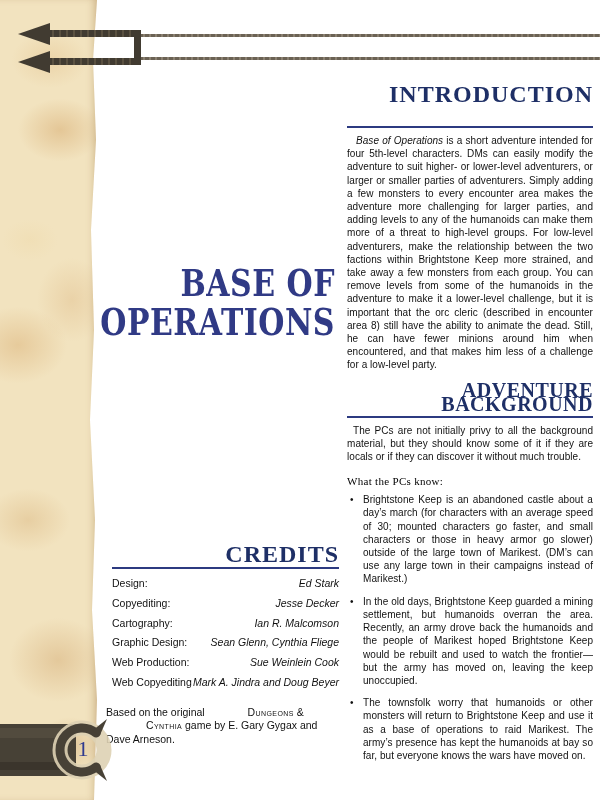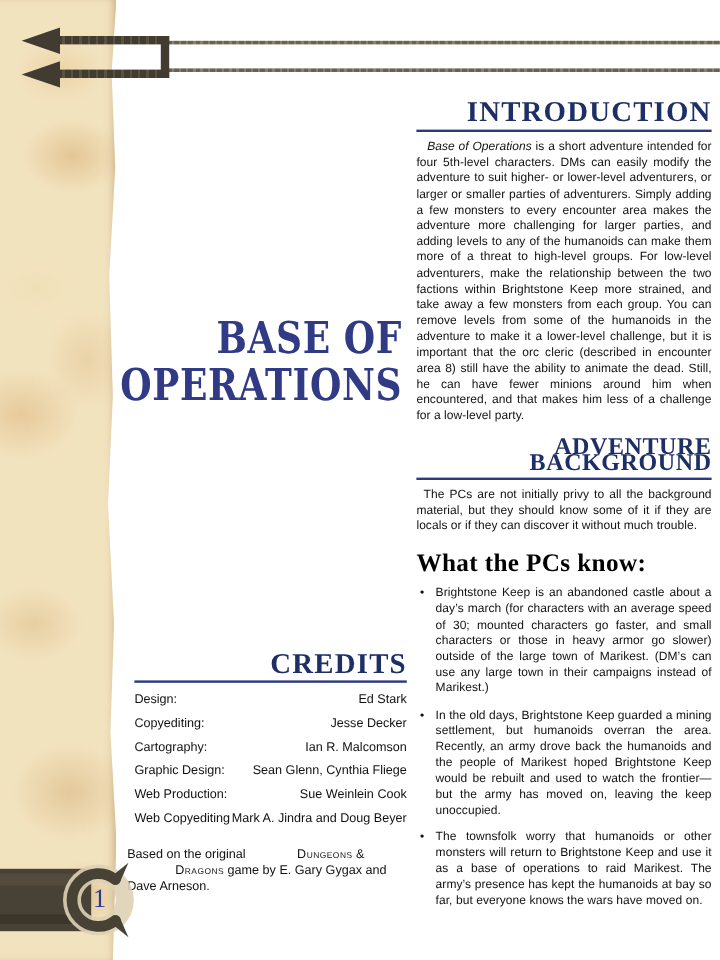--- a/index.html
+++ b/index.html
@@ -47,36 +47,36 @@
     position:absolute;left:88px;top:264px;width:247px;
     text-align:right;
     font-family:"DejaVu Serif",serif;font-weight:700;
     font-size:30px;line-height:32px;color:#303a85;
     transform:scaleY(1.22);transform-origin:top right;
     letter-spacing:.5px;
   }
   
   .col-right{position:absolute;left:347px;top:83px;width:246px;}
   .h-serif{font-family:"Liberation Serif",serif;color:#1e2f66;text-align:right;letter-spacing:1px;border-bottom:2px solid #2c3a80;}
-  .h-intro{font-size:24px;font-weight:700;line-height:23px;padding-bottom:2px;}
+  .h-intro{font-size:24px;font-weight:700;line-height:23px;padding-bottom:20px;}
   .h-adv{font-size:20px;font-weight:700;line-height:14px;padding-bottom:5px;margin-top:11px;letter-spacing:.5px;}
   .body-text{font-size:10px;line-height:13.2px;text-align:justify;letter-spacing:.05px;margin:0;}
   .p-intro{margin-top:6px;text-indent:9px;}
   .p-bg{margin-top:6px;text-indent:6px;}
   .italic{font-style:italic;}
-  .h-know{font-family:"Liberation Serif",serif;font-size:21px;font-weight:700;color:#000;margin:12px 0 6px;letter-spacing:.3px;}
+  .h-know{font-family:"Liberation Serif",serif;font-size:11px;font-weight:400;color:#000;margin:12px 0 6px;letter-spacing:.3px;}
   .bullet{display:flex;margin-bottom:9px;}
   .bullet .dot{width:13px;padding-left:3px;font-size:10px;line-height:13.2px;}
   .bullet .btext{flex:1;}
   
   .credits{position:absolute;left:112px;top:543px;width:227px;}
   .h-credits{font-size:24px;font-weight:700;line-height:22px;padding-bottom:2px;}
   .credit-row{display:flex;justify-content:space-between;font-size:10.5px;line-height:19.8px;}
   .credit-row .lbl{white-space:nowrap;}
-  .credit-row .val{text-align:left;}
+  .credit-row .val{text-align:left;font-style:italic;}
   .credits-rows{margin-top:5px;}
   .based-on{margin-top:13px;margin-left:-6px;font-size:10.5px;line-height:13.5px;text-align:left;}
   .sc{font-variant:small-caps;letter-spacing:.4px;padding-left:40px;}
 </style>
 </head>
 <body>
 
 <div class="parchment"></div>
 
 <div>
@@ -143,21 +143,21 @@
       </div>
     <div class="credit-row">
         <span class="lbl">Web Production:</span>
         <span class="val">Sue Weinlein Cook</span>
       </div>
     <div class="credit-row">
         <span class="lbl">Web Copyediting</span>
         <span class="val">Mark A. Jindra and Doug Beyer</span>
       </div>
   </div>
-  <p class="based-on"><span>Based on the original </span><span class="sc">Dungeons</span><span> &amp; </span><span class="sc">Dragons</span><span> game by E. Gary Gygax and Dave Arneson.</span></p>
+  <p class="based-on"><span>Based on the original </span><span class="sc">Dungeons</span><span> &amp; </span><span class="sc">Cynthia</span><span> game by E. Gary Gygax and Dave Arneson.</span></p>
 </div>
 
 <svg class="strap-svg" width="130" height="82" viewBox="0 0 130 82">
   <rect x="0" y="6" width="76" height="52" fill="#474136"></rect>
   <rect x="0" y="10" width="76" height="10" fill="#5d5546" opacity="0.5"></rect>
   <rect x="0" y="44" width="76" height="8" fill="#2f2a22" opacity="0.5"></rect>
   <circle cx="82" cy="32" r="22" fill="none" stroke="#ded2b4" stroke-width="15" opacity="0.9"></circle>
   <path d="M 96.1 15.1 A 22 22 0 1 0 96.1 48.9" fill="none" stroke="#474136" stroke-width="9" stroke-linecap="round"></path>
   <polygon points="92,13 107,1 100,17" fill="#474136"></polygon>
   <polygon points="92,51 107,63 100,47" fill="#474136"></polygon>

